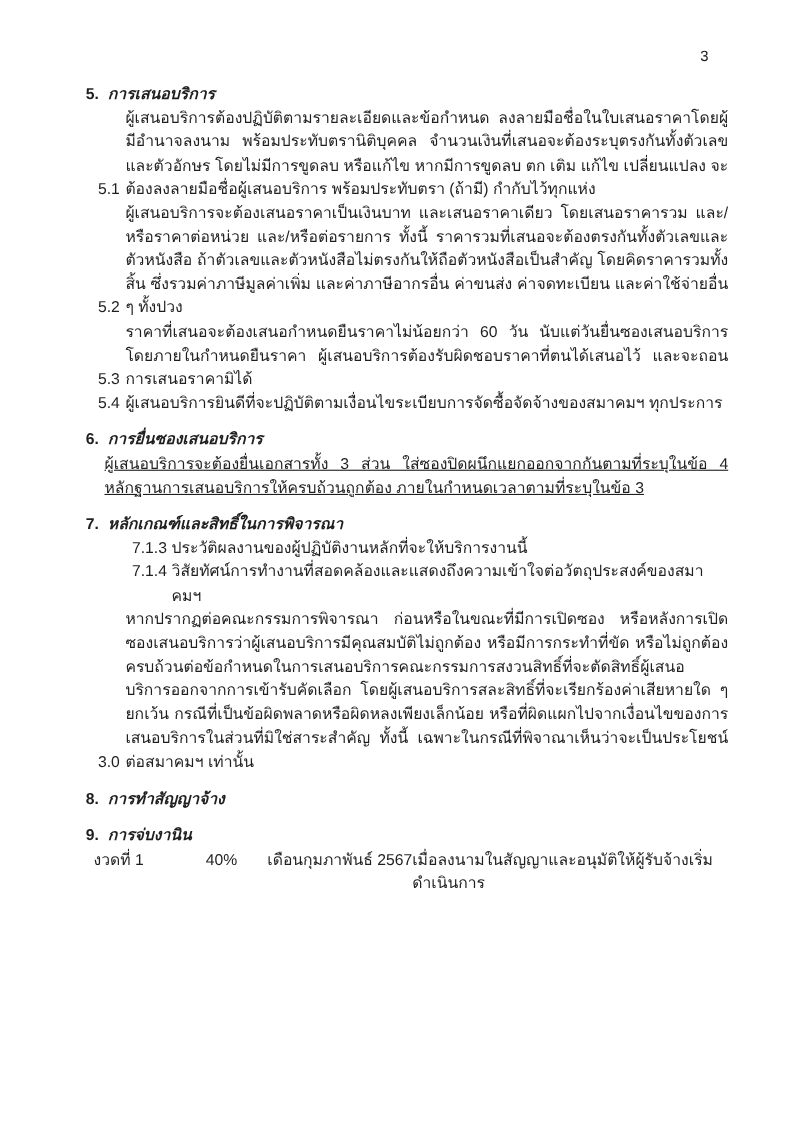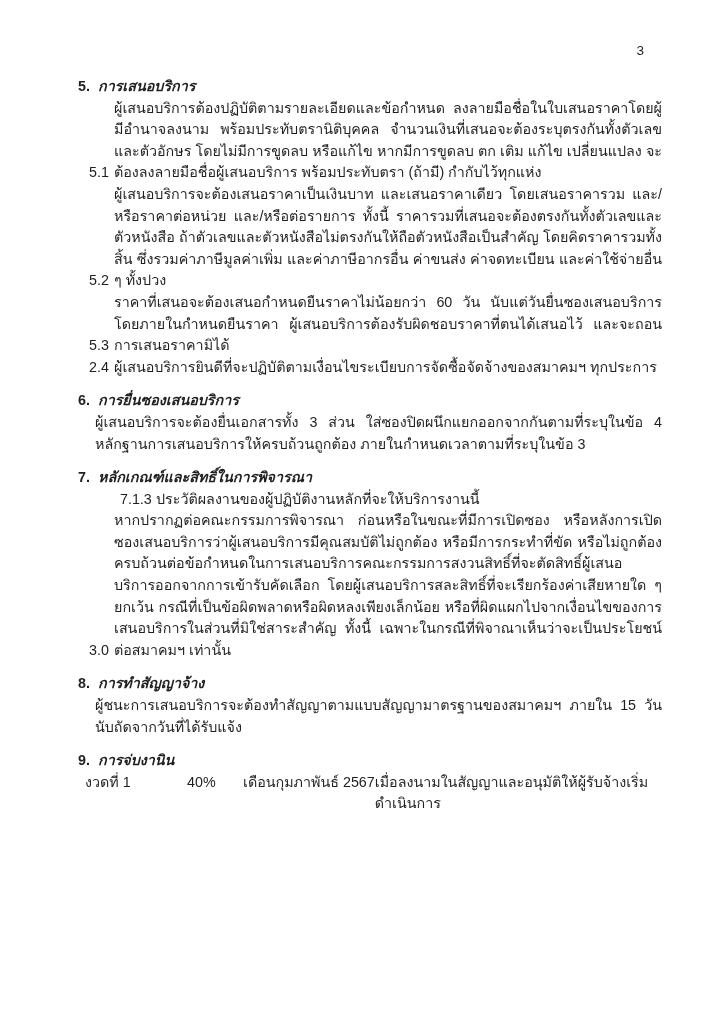--- a/index.html
+++ b/index.html
@@ -30,20 +30,21 @@
   .sec-head {
     display: flex;
     font-weight: bold;
   }
   .sec-head .num { flex: 0 0 20px; }
   .sec-head .title { flex: 1; font-style: italic; }
 
   .sec-body {
     margin: 0 0 0 17px;
     text-align: justify;
+    text-decoration: underline;
   }
 
   .item {
     display: flex;
     margin-left: 11px;
     align-items: flex-end;
   }
   .item .inum { flex: 0 0 25px; }
   .item .itext {
     flex: 1;
@@ -85,21 +86,21 @@
     </div>
     <div class="item">
       <span class="inum">5.2</span>
       <p class="itext">ผู้เสนอบริการจะต้องเสนอราคาเป็นเงินบาท และเสนอราคาเดียว โดยเสนอราคารวม และ/หรือราคาต่อหน่วย และ/หรือต่อรายการ ทั้งนี้ ราคารวมที่เสนอจะต้องตรงกันทั้งตัวเลขและตัวหนังสือ ถ้าตัวเลขและตัวหนังสือไม่ตรงกันให้ถือตัวหนังสือเป็นสำคัญ โดยคิดราคารวมทั้งสิ้น ซึ่งรวมค่าภาษีมูลค่าเพิ่ม และค่าภาษีอากรอื่น ค่าขนส่ง ค่าจดทะเบียน และค่าใช้จ่ายอื่น ๆ ทั้งปวง</p>
     </div>
     <div class="item">
       <span class="inum">5.3</span>
       <p class="itext">ราคาที่เสนอจะต้องเสนอกำหนดยืนราคาไม่น้อยกว่า 60 วัน นับแต่วันยื่นซองเสนอบริการ โดยภายในกำหนดยืนราคา ผู้เสนอบริการต้องรับผิดชอบราคาที่ตนได้เสนอไว้ และจะถอนการเสนอราคามิได้</p>
     </div>
     <div class="item">
-      <span class="inum">2.4</span>
+      <span class="inum">5.4</span>
       <p class="itext">ผู้เสนอบริการยินดีที่จะปฏิบัติตามเงื่อนไขระเบียบการจัดซื้อจัดจ้างของสมาคมฯ ทุกประการ</p>
     </div>
   </section>
 
   <section class="sec">
     <div class="sec-head">
       <span class="num">6.</span>
       <span class="title">การยื่นซองเสนอบริการ</span>
     </div>
     <p class="sec-body">ผู้เสนอบริการจะต้องยื่นเอกสารทั้ง 3 ส่วน ใส่ซองปิดผนึกแยกออกจากกันตามที่ระบุในข้อ 4 หลักฐานการเสนอบริการให้ครบถ้วนถูกต้อง ภายในกำหนดเวลาตามที่ระบุในข้อ 3</p>
@@ -110,35 +111,38 @@
       <span class="num">7.</span>
       <span class="title">หลักเกณฑ์และสิทธิ์ในการพิจารณา</span>
     </div>
     <div class="item">
       <div class="itext">
         <div class="subitems">
           <div class="subitem">
             <span class="snum">7.1.3</span>
             <p class="stext">ประวัติผลงานของผู้ปฏิบัติงานหลักที่จะให้บริการงานนี้</p>
           </div>
+          <div class="subitem">
+            <span class="snum">7.1.4</span>
+            <p class="stext">วิสัยทัศน์การทำงานที่สอดคล้องและแสดงถึงความเข้าใจต่อวัตถุประสงค์ของสมาคมฯ</p>
+          </div>
         </div>
       </div>
     </div>
     <div class="item">
       <span class="inum">3.0</span>
       <p class="itext">หากปรากฏต่อคณะกรรมการพิจารณา ก่อนหรือในขณะที่มีการเปิดซอง หรือหลังการเปิดซองเสนอบริการว่าผู้เสนอบริการมีคุณสมบัติไม่ถูกต้อง หรือมีการกระทำที่ขัด หรือไม่ถูกต้องครบถ้วนต่อข้อกำหนดในการเสนอบริการคณะกรรมการสงวนสิทธิ์ที่จะตัดสิทธิ์ผู้เสนอบริการออกจากการเข้ารับคัดเลือก โดยผู้เสนอบริการสละสิทธิ์ที่จะเรียกร้องค่าเสียหายใด ๆ ยกเว้น กรณีที่เป็นข้อผิดพลาดหรือผิดหลงเพียงเล็กน้อย หรือที่ผิดแผกไปจากเงื่อนไขของการเสนอบริการในส่วนที่มิใช่สาระสำคัญ ทั้งนี้ เฉพาะในกรณีที่พิจาณาเห็นว่าจะเป็นประโยชน์ต่อสมาคมฯ เท่านั้น</p>
     </div>
   </section>
 
   <section class="sec">
     <div class="sec-head">
       <span class="num">8.</span>
       <span class="title">การทำสัญญาจ้าง</span>
     </div>
-    <p class="sec-body">ผู้ชนะการเสนอบริการจะต้องทำสัญญาตามแบบสัญญามาตรฐานของสมาคมฯ ภายใน 15 วัน นับถัดจากวันที่ได้รับแจ้ง</p>
   </section>
 
   <section class="sec">
     <div class="sec-head">
       <span class="num">9.</span>
       <span class="title">การจ่บงานิน</span>
     </div>
     <div class="payments">
       <div class="payrow">
         <span class="pc1">งวดที่ 1</span>

